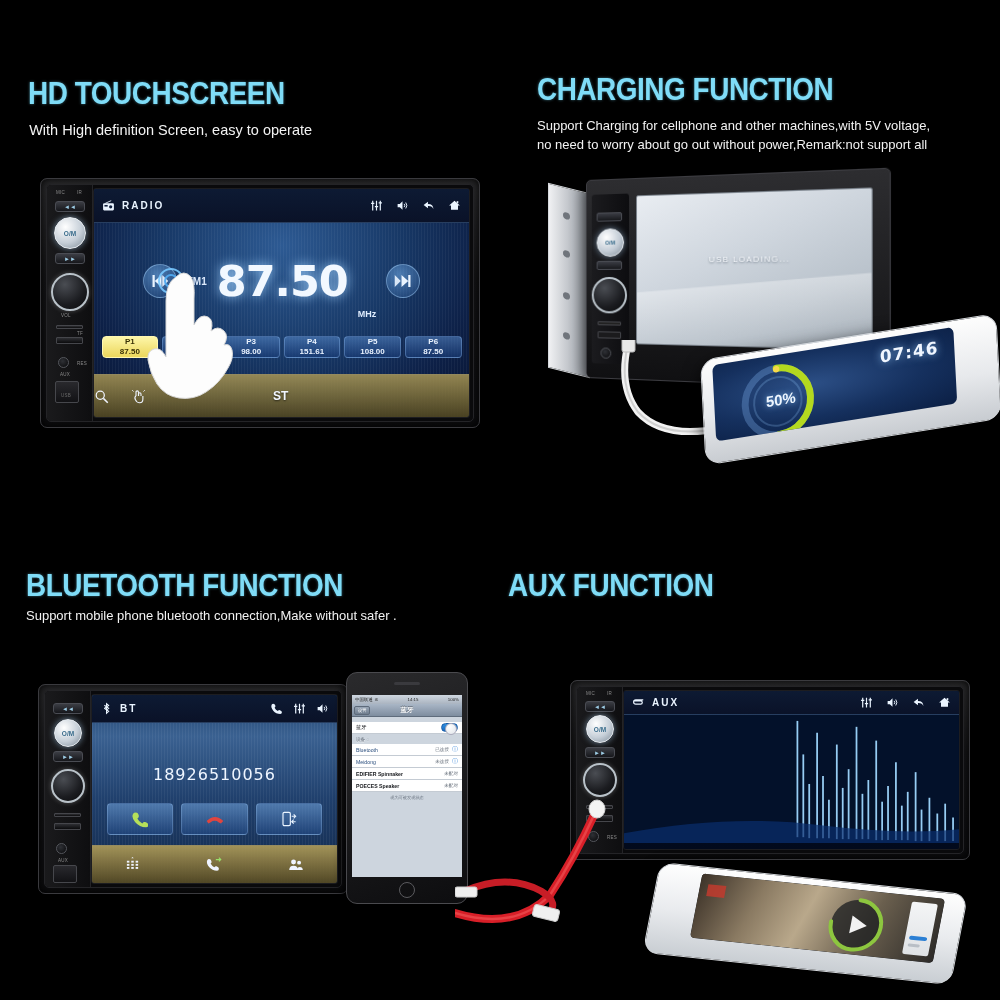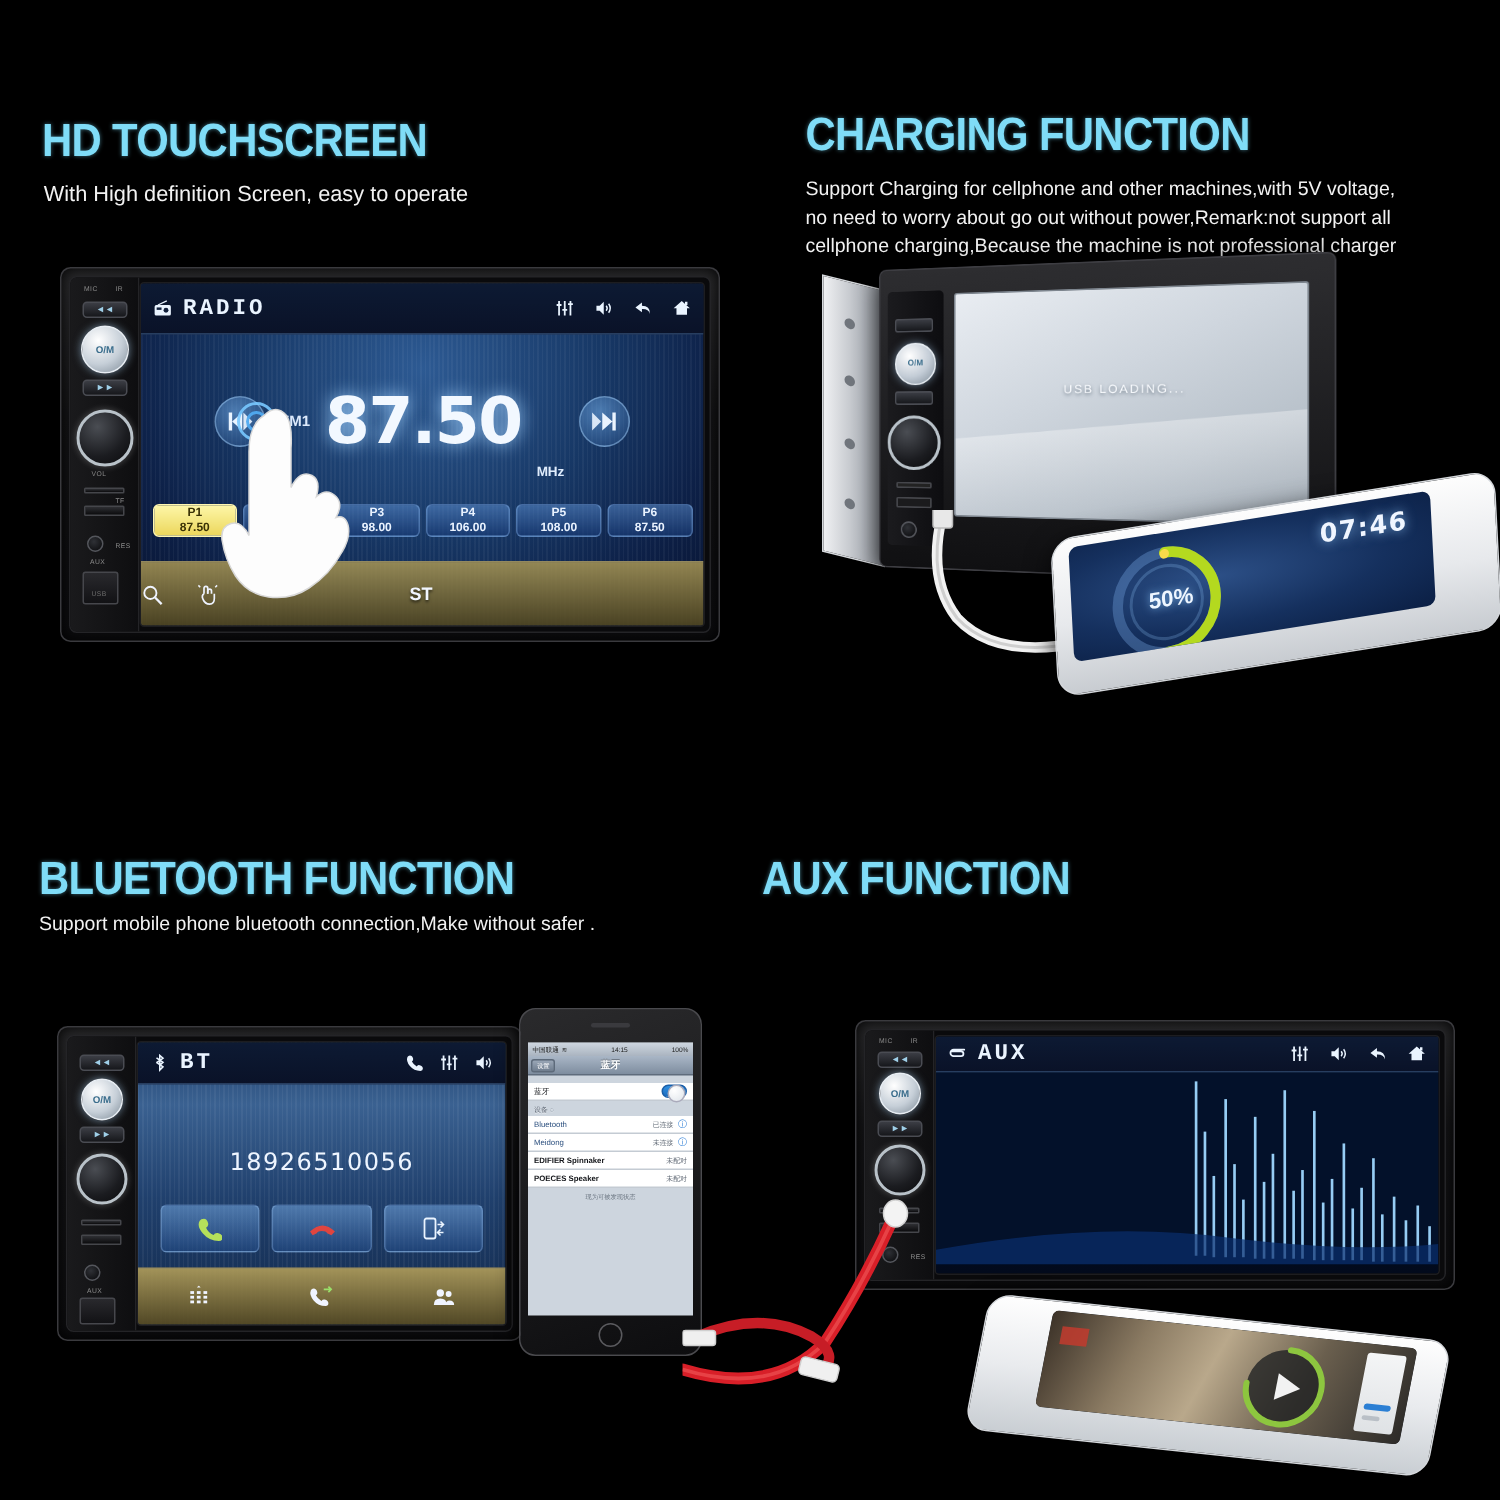--- a/index.html
+++ b/index.html
@@ -50,22 +50,22 @@
     border:1px solid #54565c; }
   .usb-blk { position:absolute; left:8px; width:24px; height:22px; border-radius:2px;
     background:linear-gradient(180deg,#29292d,#121215); border:1px solid #46474c; }
 
   .screen { position:relative; flex:1; margin:3px 3px 3px 0; border-radius:3px;
     overflow:hidden; border:1px solid #1d1d20; }
   .scr-top { position:absolute; left:0; right:0; top:0; height:15%;
     background:linear-gradient(180deg,#0d1a33,#0a1228);
     display:flex; align-items:center; padding:0 8px; gap:7px;
     border-bottom:1px solid rgba(120,170,230,.25); }
-  .scr-title { font-size:15px; font-weight:bold; color:#eaf4ff; letter-spacing:2px;
-    font-family:Liberation Mono, monospace; }
+  .scr-title { font-size:10px; font-weight:bold; color:#eaf4ff; letter-spacing:2px;
+    font-family:Liberation Sans, sans-serif; }
   .scr-icons { margin-left:auto; display:flex; align-items:center; gap:13px; }
   .scr-ico { width:13px; height:13px; display:block; }
   .scr-body { position:absolute; left:0; right:0; top:15%; bottom:0; }
 
   
   .radio-bg { position:absolute; inset:0;
     background:
       repeating-linear-gradient(90deg, rgba(255,255,255,.045) 0 1px, transparent 1px 3px),
       radial-gradient(ellipse at 50% 25%, #2d5a93 0%, #173866 45%, #0d2047 75%, #081431 100%); }
   .freq-row { position:absolute; top:6%; left:0; right:0; height:48%;
@@ -251,21 +251,21 @@
           <div class="preset">
             <span>P2</span>
             <span>90.00</span>
           </div>
           <div class="preset">
             <span>P3</span>
             <span>98.00</span>
           </div>
           <div class="preset">
             <span>P4</span>
-            <span>106.00</span>
+            <span>151.61</span>
           </div>
           <div class="preset">
             <span>P5</span>
             <span>108.00</span>
           </div>
           <div class="preset">
             <span>P6</span>
             <span>87.50</span>
           </div>
         </div>
@@ -292,21 +292,20 @@
       </svg>
     </div>
   </div>
 </div>
 
 <div class="panel" style="left:537px; top:74px; width:450px;">
   <div class="panel-title">CHARGING FUNCTION</div>
   <div style="margin-top:12px;">
     <div class="panel-sub">Support Charging for cellphone and other machines,with 5V voltage,</div>
     <div class="panel-sub">no need to worry about go out without power,Remark:not support all</div>
-    <div class="panel-sub">cellphone charging,Because the machine is not professional charger</div>
   </div>
 </div>
 
 <div style="position:absolute; left:548px; top:180px; width:320px; height:205px;">
 
   <div style="position:absolute; left:0; top:8px; width:42px; height:185px;
               background:linear-gradient(90deg,#f0f1f3,#b8bcc2 60%,#8d9299);
               transform:skewY(14deg); border:1px solid #d6d9dd;">
     <div style="position:absolute;left:14px;top:24px;width:7px;height:7px;border-radius:50%;background:#70757c;"></div>
     <div style="position:absolute;left:14px;top:62px;width:7px;height:7px;border-radius:50%;background:#70757c;"></div>

